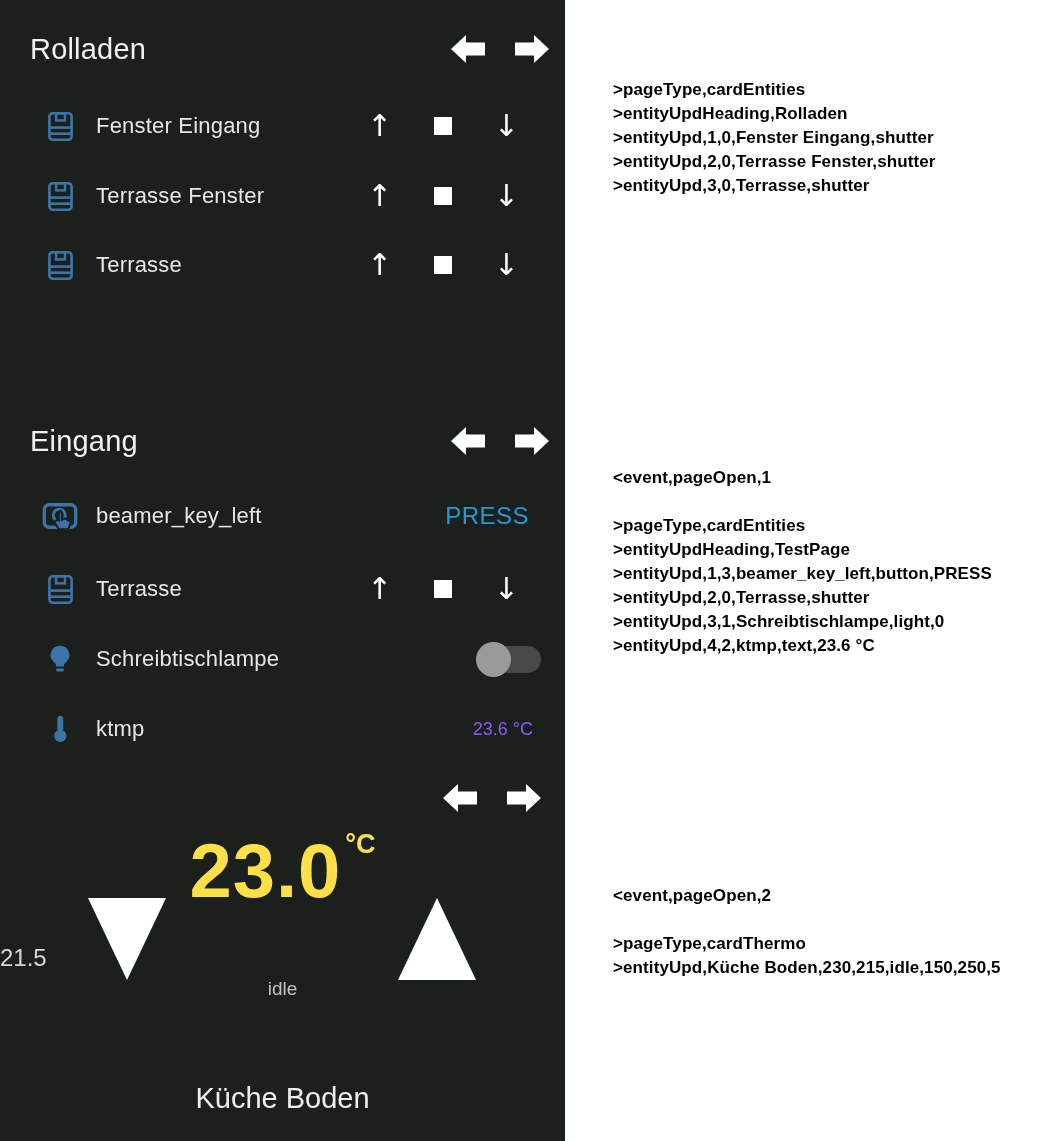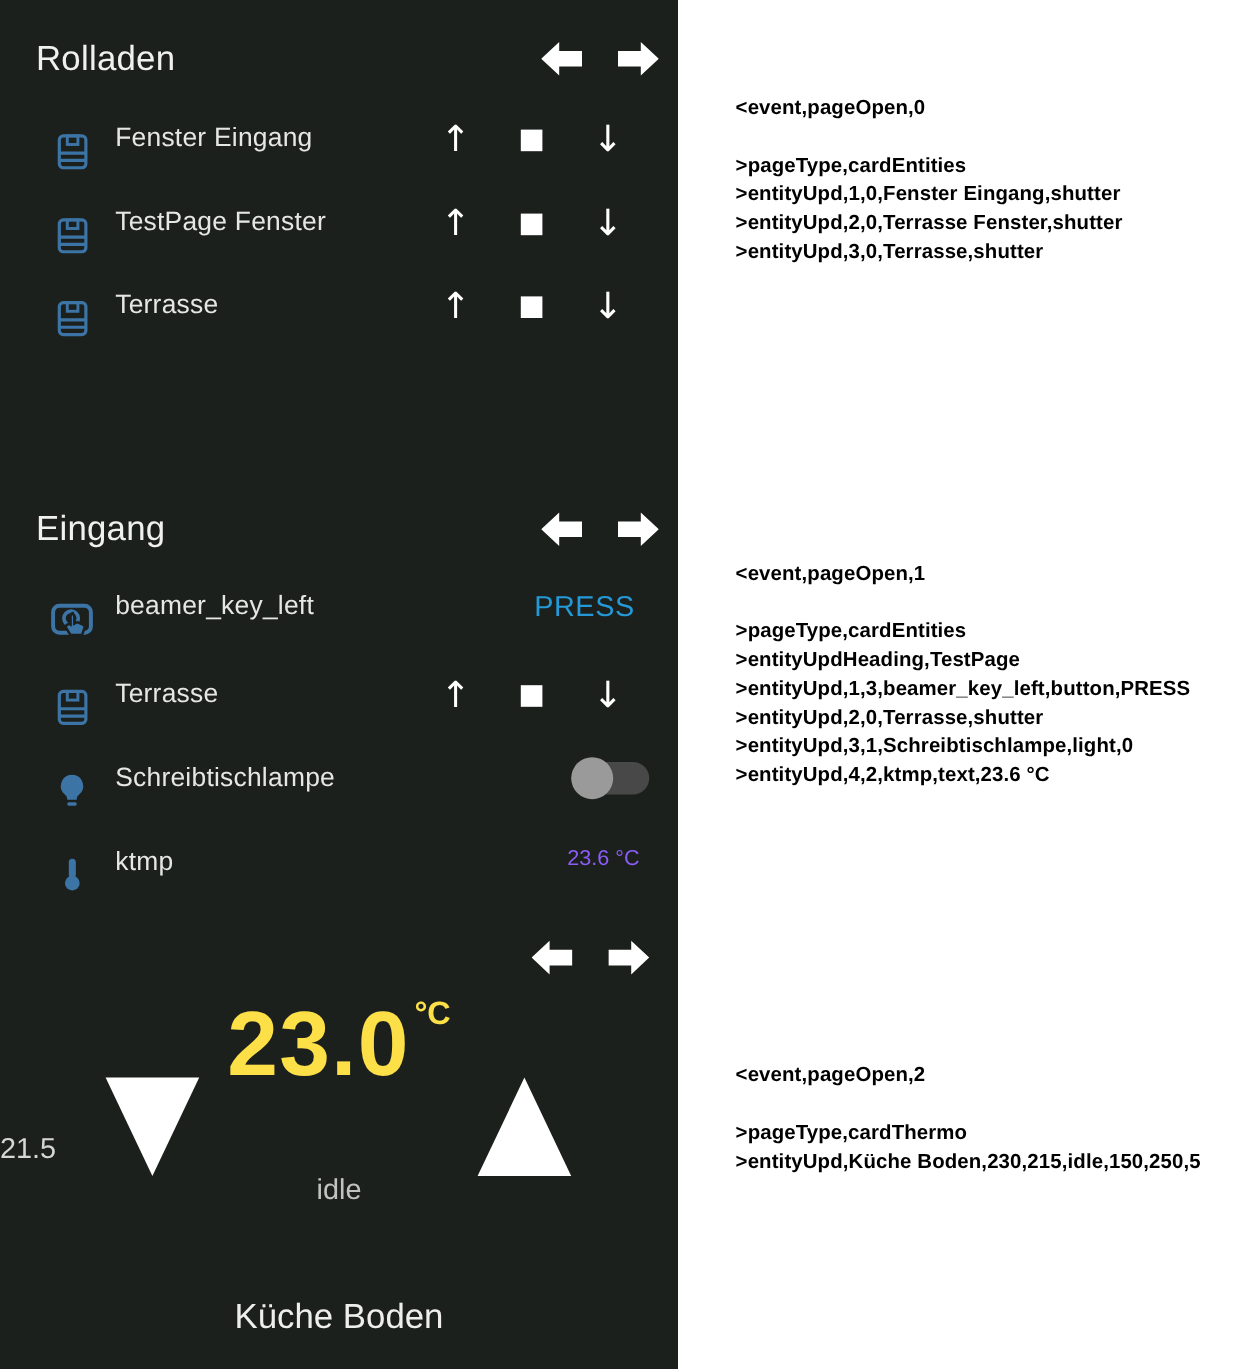--- a/index.html
+++ b/index.html
@@ -7,21 +7,21 @@
   .stage { position:relative; width:1045px; height:1141px; overflow:hidden; background:#ffffff; }
 
   
   .panel { position:absolute; left:0; top:0; width:565px; height:1141px; background:#1c201d; }
 
   .card-header { position:absolute; left:30px; right:16px; height:42px; display:flex; justify-content:space-between; align-items:center; }
   .card-title { font-size:29px; color:#f0f0f0; letter-spacing:0.2px; }
   .nav-arrows { display:flex; gap:30px; align-items:center; }
   .nav-arrows svg { display:block; }
 
-  .entity-row { position:absolute; left:30px; right:0; height:48px; display:flex; }
+  .entity-row { position:absolute; left:30px; right:0; height:48px; display:flex; align-items:center; }
   .entity-icon { width:40px; display:flex; align-items:center; justify-content:center; margin-left:10px; }
   .entity-label { margin-left:16px; font-size:22px; color:#e6e6e6; letter-spacing:0.2px; }
 
   .shutter-controls { position:absolute; right:46px; width:152px; display:flex; justify-content:space-between; align-items:center; }
   .ctl-arrow { font-family:"DejaVu Sans",sans-serif; font-size:30px; color:#ffffff; line-height:1; }
   .ctl-stop { width:18px; height:18px; background:#ffffff; }
 
   .press-label { position:absolute; right:36px; font-size:24px; font-weight:500; color:#2499d6; letter-spacing:0.5px; }
 
   .toggle { position:absolute; right:24px; width:62px; height:27px; background:#484848; border-radius:14px; }
@@ -31,21 +31,21 @@
 
   
   .thermo-nav { position:absolute; top:782px; right:24px; display:flex; gap:30px; }
   .thermo-display { position:absolute; top:833px; left:0; width:565px; text-align:center; color:#fde047; }
   .thermo-current { font-size:76px; font-weight:700; letter-spacing:1px; line-height:1; }
   .thermo-unit { font-size:27px; font-weight:700; vertical-align:top; position:relative; top:-4px; margin-left:4px; }
   .tri { position:absolute; width:0; height:0; }
   .tri-down { left:88px; top:898px; border-left:39px solid transparent; border-right:39px solid transparent; border-top:82px solid #ffffff; }
   .tri-up { left:398px; top:898px; border-left:39px solid transparent; border-right:39px solid transparent; border-bottom:82px solid #ffffff; }
   .thermo-setpoint { position:absolute; top:944px; left:0; width:565px; text-align:left; font-size:24px; color:#d6d6d6; }
-  .thermo-state { position:absolute; top:978px; left:0; width:565px; text-align:center; font-size:24px; color:#c2c2c2; }
+  .thermo-state { position:absolute; top:978px; left:0; width:565px; text-align:center; font-size:19px; color:#c2c2c2; }
   .thermo-title { position:absolute; top:1082px; left:0; width:565px; text-align:center; font-size:29px; color:#eeeeee; }
 
   
   .proto-block { position:absolute; left:613px; width:430px; color:#000000; font-weight:700; font-size:17px; line-height:24px; letter-spacing:0.1px; }
   .proto-event { margin-bottom:24px; }
 </style>
 </head>
 <body>
 
 <svg width="0" height="0" style="position:absolute">
@@ -107,21 +107,21 @@
         <span class="ctl-arrow">↓</span>
       </span>
     </div>
 
     <div class="entity-row" style="top:172px">
       <span class="entity-icon">
           <svg width="27" height="31" viewBox="0 0 24 28">
             <use href="#shutter-glyph"></use>
           </svg>
         </span>
-      <span class="entity-label">TestPage Fenster</span>
+      <span class="entity-label">Terrasse Fenster</span>
       <span class="shutter-controls">
         <span class="ctl-arrow">↑</span>
         <span class="ctl-stop"></span>
         <span class="ctl-arrow">↓</span>
       </span>
     </div>
 
     <div class="entity-row" style="top:241px">
       <span class="entity-icon">
           <svg width="27" height="31" viewBox="0 0 24 28">
@@ -210,22 +210,22 @@
     <div class="tri tri-down"></div>
     <div class="tri tri-up"></div>
 
     <div class="thermo-setpoint">21.5</div>
     <div class="thermo-state">idle</div>
     <div class="thermo-title">Küche Boden</div>
 
   </div>
 
   <div class="proto-block" style="top:78px">
-    <div class="proto-event">&lt;event,pageOpen,0</div>
     <div>&gt;pageType,cardEntities</div>
+    <div>&gt;entityUpdHeading,Rolladen</div>
     <div>&gt;entityUpd,1,0,Fenster Eingang,shutter</div>
     <div>&gt;entityUpd,2,0,Terrasse Fenster,shutter</div>
     <div>&gt;entityUpd,3,0,Terrasse,shutter</div>
   </div>
 
   <div class="proto-block" style="top:466px">
     <div class="proto-event">&lt;event,pageOpen,1</div>
     <div>&gt;pageType,cardEntities</div>
     <div>&gt;entityUpdHeading,TestPage</div>
     <div>&gt;entityUpd,1,3,beamer_key_left,button,PRESS</div>

